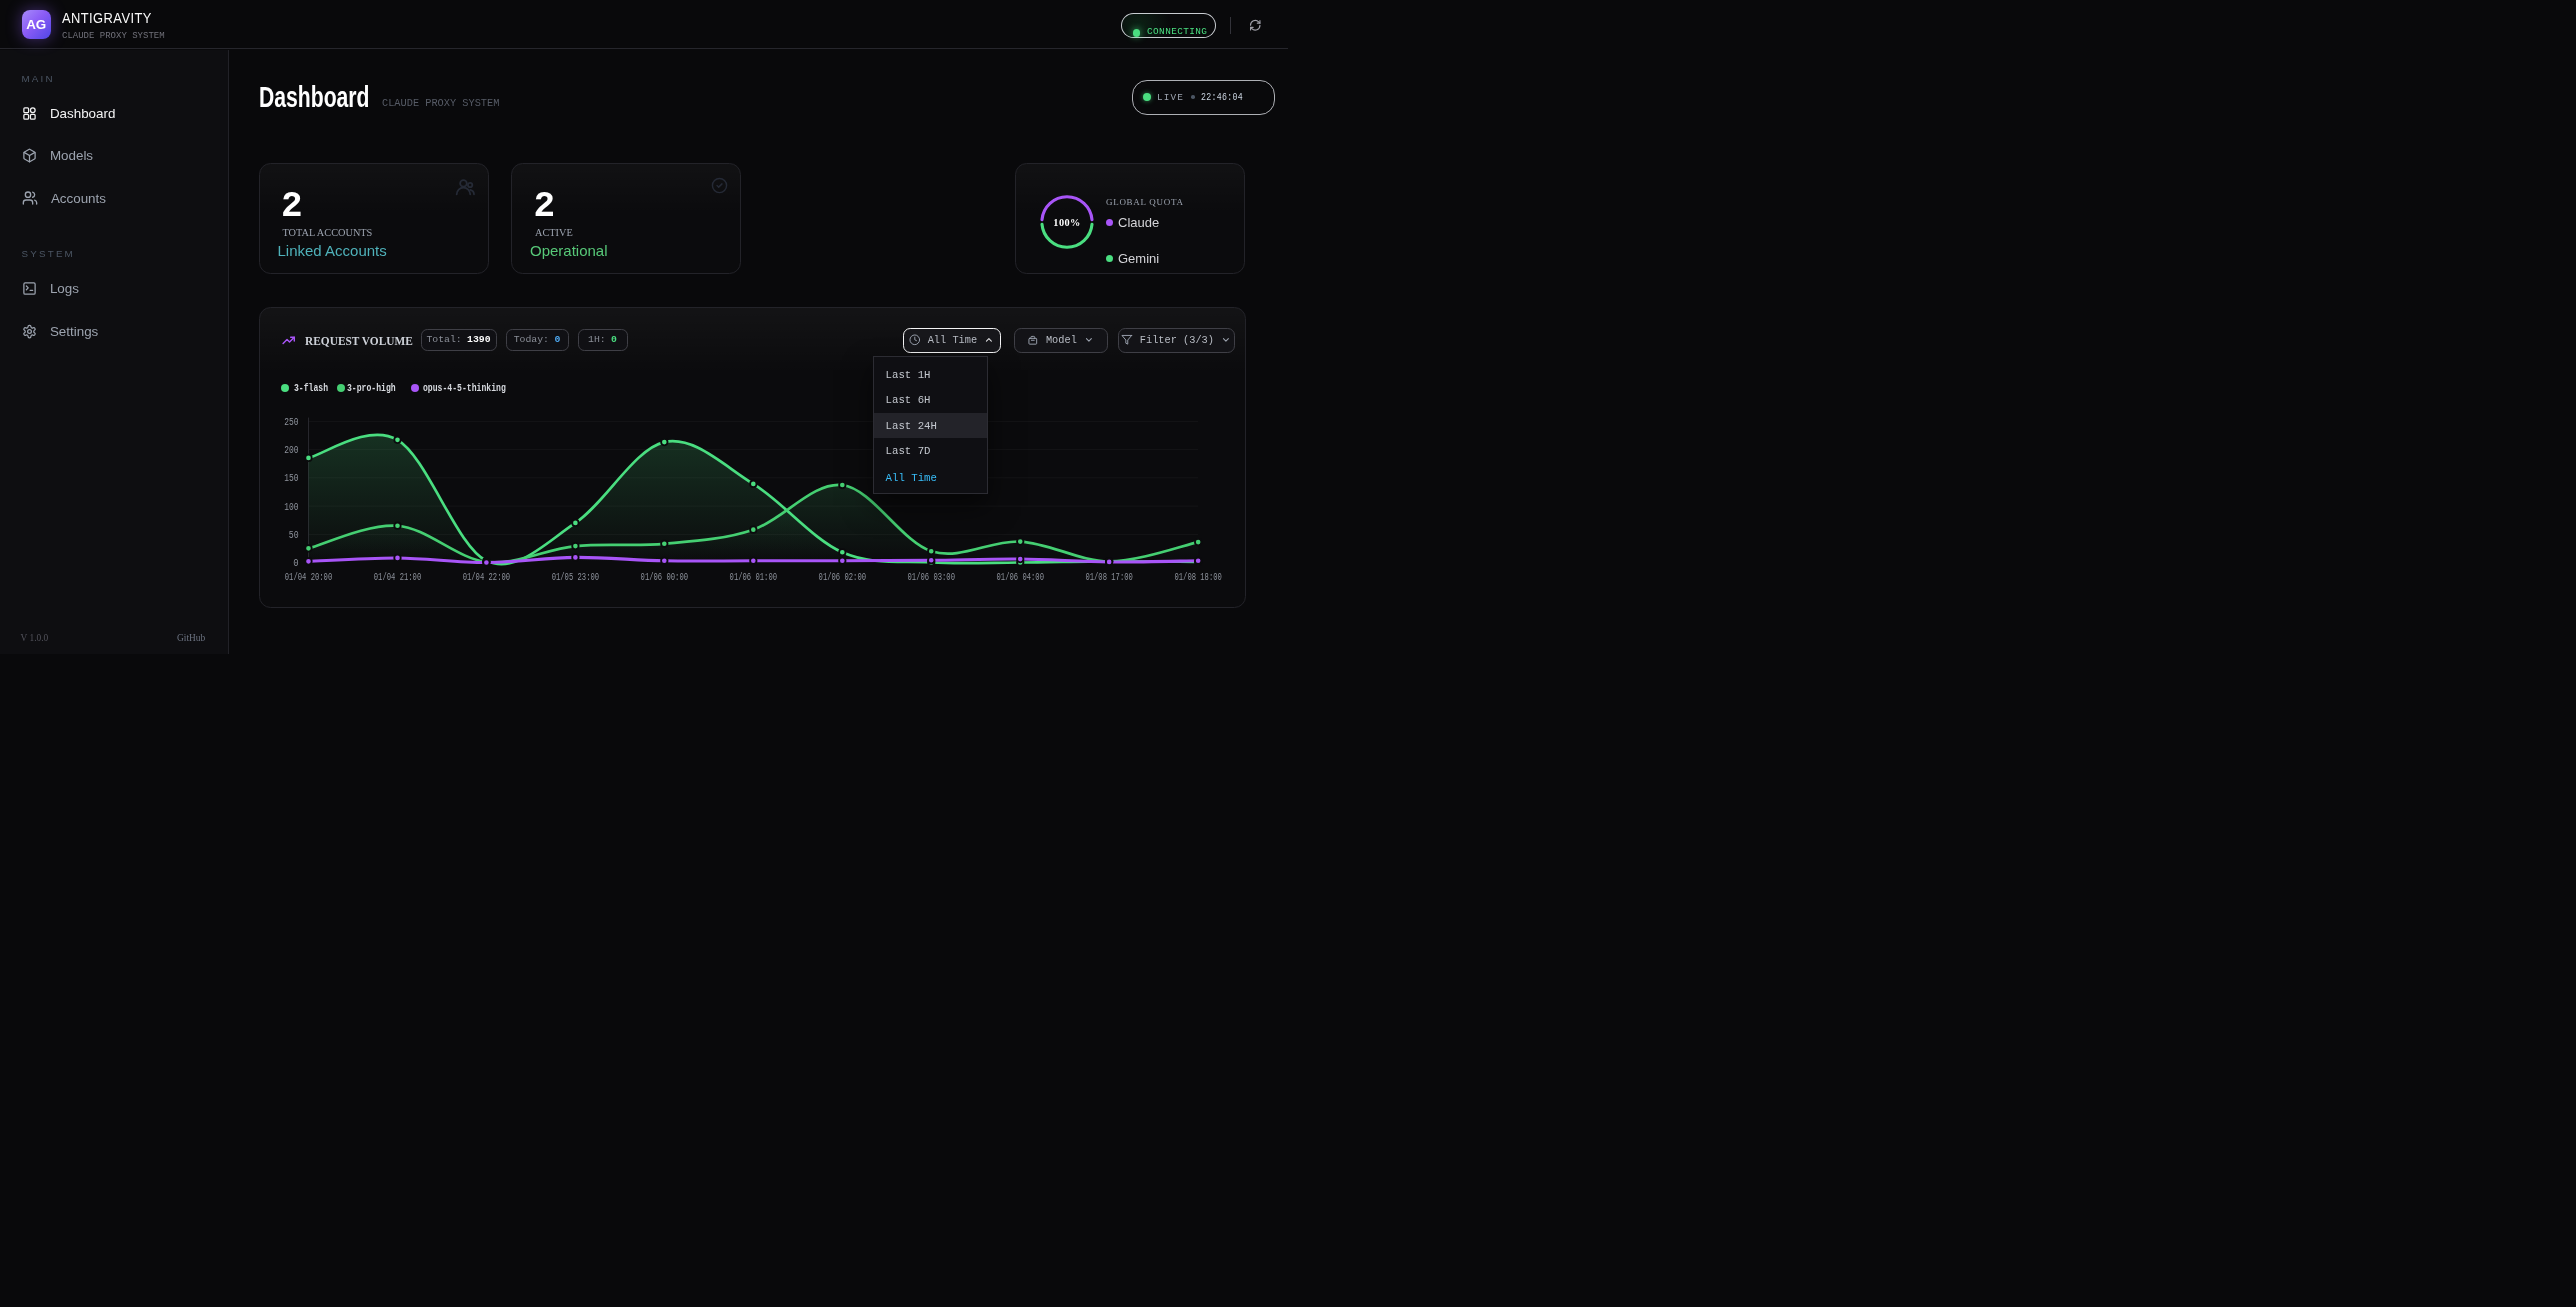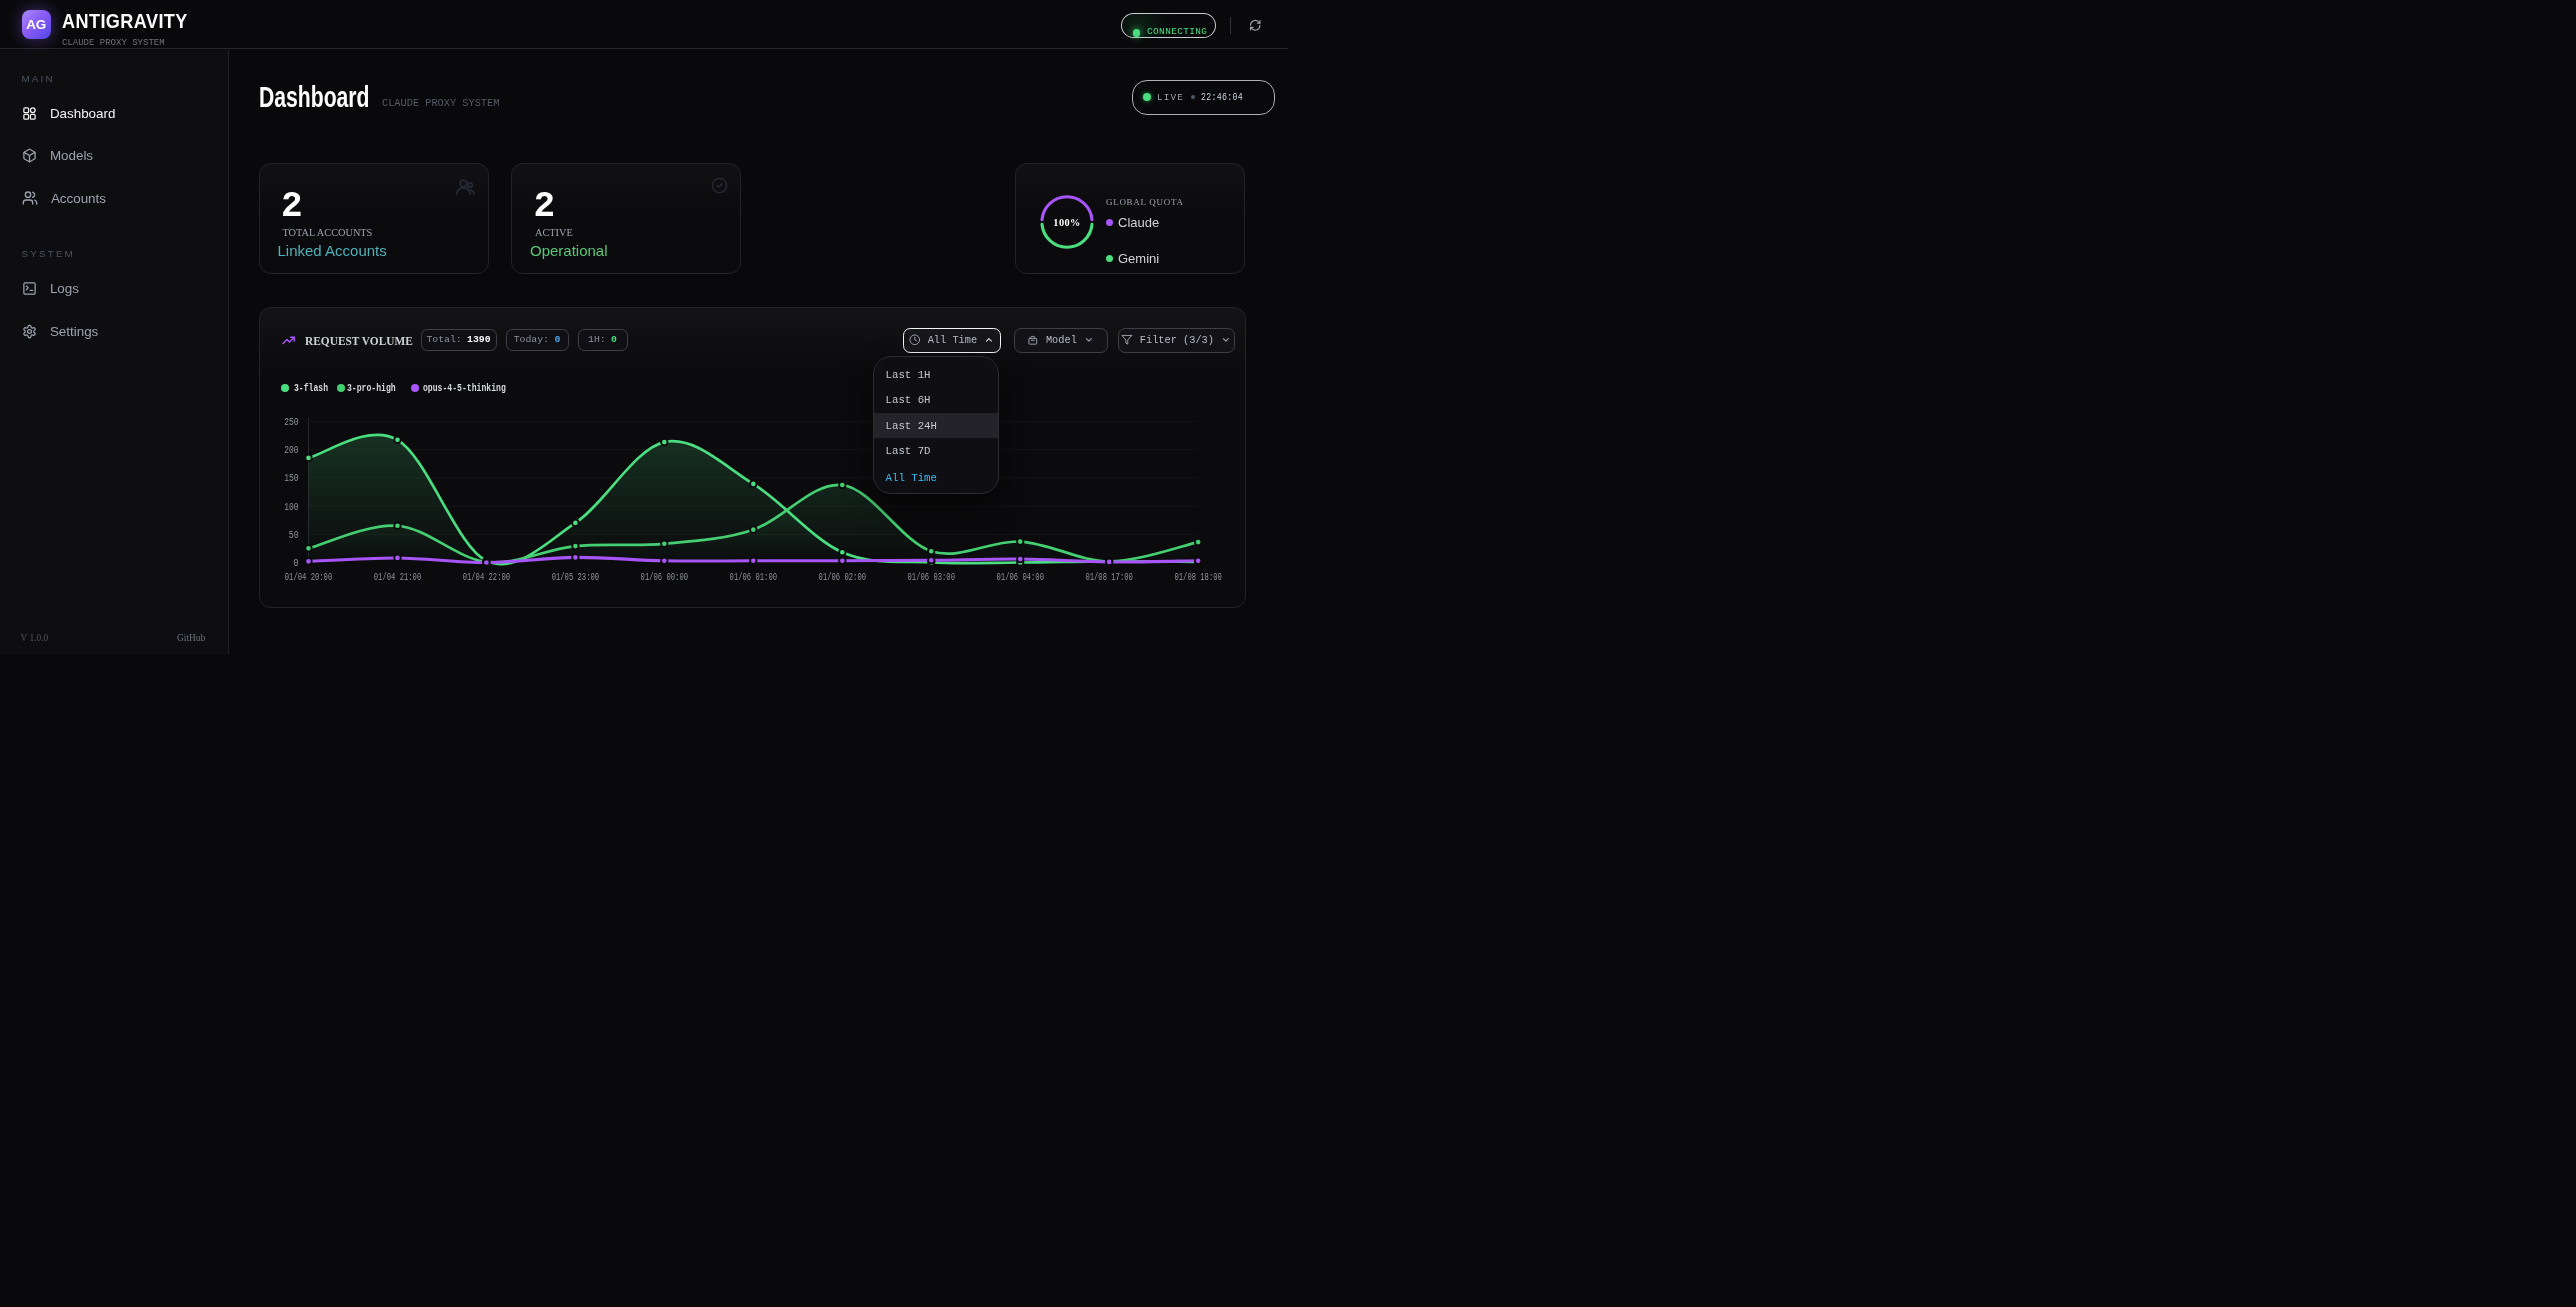--- a/index.html
+++ b/index.html
@@ -6,21 +6,21 @@
 *{margin:0;padding:0;box-sizing:border-box}
 html,body{width:1288px;height:654px;overflow:hidden;background:#09090b}
 body{font-family:"Liberation Sans",sans-serif;color:#e5e7eb;position:relative}
 .mono{font-family:Liberation Serif, serif}
 #page{position:absolute;inset:0;width:1288px;height:654px}
 .abs{position:absolute}
 
 #hdr{position:absolute;left:0;top:0;width:1288px;height:49px;background:#09090b;border-bottom:0.9px solid #26262c;z-index:30}
 #logo{position:absolute;left:21.5px;top:9.8px;width:29.5px;height:29.5px;border-radius:8px;background:linear-gradient(135deg,#a78bfa 0%,#8b5cf6 45%,#4f46e5 100%);display:flex;align-items:center;justify-content:center;font-weight:bold;font-size:13.4px;color:#fff;box-shadow:0 0 16px rgba(139,92,246,.45)}
 #brand{position:absolute;left:62px;top:9px}
-#brand .t1{font-size:21px;font-weight:bold;color:#fafafa;letter-spacing:0.5px;white-space:nowrap}
+#brand .t1{font-size:15px;font-weight:normal;color:#fafafa;letter-spacing:0.5px;white-space:nowrap}
 #brand .t1 span{display:inline-block;transform:scaleX(.86);transform-origin:0 50%}
 #brand .t2{font-family:"Liberation Mono",monospace;font-size:9px;color:#71717a;letter-spacing:0;margin-top:4.5px}
 #conn{position:absolute;left:1121px;top:12.5px;width:95px;height:25px;border:1.3px solid rgba(235,238,245,.85);border-radius:13.4px;display:flex;align-items:flex-end;background:radial-gradient(circle at 18% 50%,rgba(34,197,94,.13),rgba(0,0,0,0) 42%)}
 #conn .dot{width:7.2px;height:7.2px;border-radius:50%;background:#4ade80;margin-left:10.7px;box-shadow:0 0 7.2px rgba(74,222,128,.8)}
 #conn .txt{font-family:"Liberation Mono",monospace;font-size:9.4px;color:#4ade80;letter-spacing:0.4px;margin-left:7.2px}
 #hsep{position:absolute;left:1230px;top:17px;width:0.9px;height:17px;background:#33333a}
 #refresh{position:absolute;left:1249px;top:19px;color:#a1a1aa}
 
 #side{position:absolute;left:0;top:50px;width:229px;height:604px;background:#0e0e11;border-right:0.9px solid #222228}
 .slabel{position:absolute;left:21.5px;font-size:9.8px;font-weight:normal;letter-spacing:2.2px;color:#4b5563}
@@ -47,21 +47,21 @@
 .stat .ic{position:absolute;top:12.5px;color:#252a36}
 
 .pill{position:absolute;top:20.6px;height:22px;border:0.9px solid #3f3f46;border-radius:6.3px;background:#101014;display:flex;align-items:center;justify-content:center;font-family:"Liberation Mono",monospace;font-size:9.8px}
 .pill .pk{color:#8b8f98}
 .pill .pv{font-weight:bold;margin-left:5.4px}
 .cbtn{position:absolute;top:19.7px;height:25px;border:0.9px solid #3f3f46;border-radius:7.2px;background:#131317;display:flex;align-items:center;justify-content:center;gap:7.2px;font-family:"Liberation Mono",monospace;font-size:10.3px;color:#b8bcc4}
 .cbtn svg{color:#9ca3af}
 .cbtn.sel{border:1.8px solid #f4f4f5;background:#17171b}
 .ldot{position:absolute;top:0;width:8px;height:8px;border-radius:50%}
 .ltxt{position:absolute;top:-2.7px;font-family:"Liberation Mono",monospace;font-size:11.6px;font-weight:bold;color:#d6d9de;transform:scaleX(.7);transform-origin:0 50%;white-space:nowrap}
-#dd{position:absolute;left:644px;top:306px;width:126px;height:138px;background:#0f0f13;border:0.9px solid #2c2c33;border-radius:18px;box-shadow:0 12.5px 27px rgba(0,0,0,.55);z-index:20}
+#dd{position:absolute;left:644px;top:306px;width:115px;height:138px;background:#0f0f13;border:0.9px solid #2c2c33;border-radius:0;box-shadow:0 12.5px 27px rgba(0,0,0,.55);z-index:20}
 .ddi{position:absolute;left:0;width:100%;height:25px;display:flex;align-items:center;padding-left:11.6px;font-family:"Liberation Mono",monospace;font-size:10.7px;color:#c3c7ce}
 .ddi.hl{background:#232329}
 </style>
 </head>
 <body>
 <div id="page">
 
 <div id="hdr">
   <div id="logo">AG</div>
   <div id="brand">

